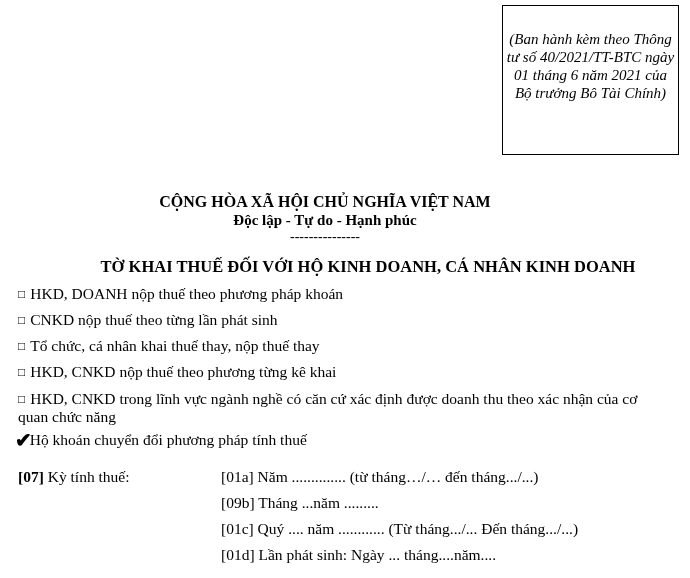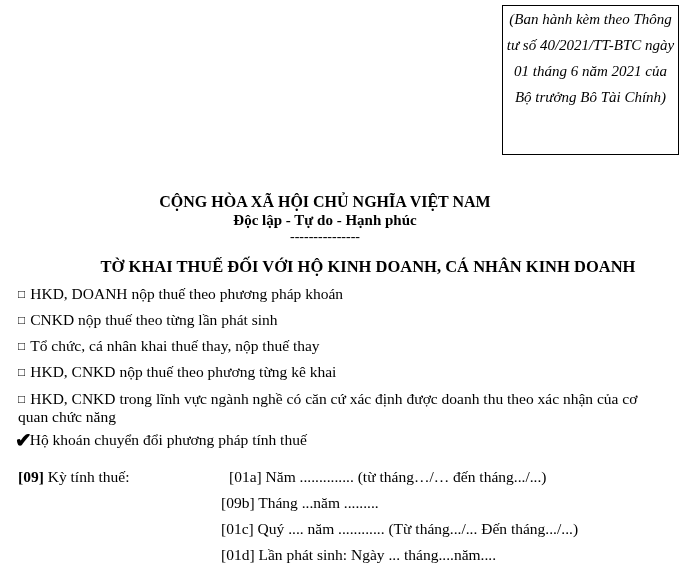--- a/index.html
+++ b/index.html
@@ -2,21 +2,21 @@
 <html><head>
 <meta charset="utf-8">
 <style>
   html, body { margin:0; padding:0; background:#ffffff; }
   body { width:690px; height:578px; position:relative; overflow:hidden;
          font-family:"Liberation Serif", "DejaVu Serif", serif; color:#000; font-size:15.5px; }
   .form-box { position:absolute; left:502px; top:5px; width:177px; height:150px;
               border:1px solid #000; box-sizing:border-box; text-align:center; }
   .form-code { margin-top:27px; font-size:16px; line-height:18px; }
   .form-code b { font-weight:bold; }
-  .form-note { margin-top:0; font-style:italic; font-size:15px; line-height:26px; padding:0 2px; }
+  .form-note { margin-top:24px; font-style:italic; font-size:15px; line-height:18px; padding:0 2px; }
   .center { position:absolute; left:0; width:560px; text-align:center; }
   .nation { top:193px; left:95px; width:460px; font-weight:bold; font-size:16px; }
   .motto { top:212px; left:95px; width:460px; font-weight:bold; font-size:15px; }
   .dashes { top:229px; left:95px; width:460px; font-size:14px; }
   .title { top:257px; left:88px; width:560px; font-weight:bold; font-size:16.5px; white-space:nowrap; }
   .opt { position:absolute; left:18px; font-size:15.5px; line-height:18px; white-space:nowrap; }
   .opt .box { font-size:12px; margin-right:5px; vertical-align:1px; }
   .opt-wrap { white-space:normal; width:640px; }
   .check { position:absolute; left:15px; top:428px; font-size:15.5px; white-space:nowrap; }
   .check .tick { font-size:20px; font-weight:bold; vertical-align:-2px; letter-spacing:-2px; }
@@ -48,17 +48,17 @@
 <div class="opt" style="top:363px;">
   <span class="box">□</span><span>HKD, CNKD nộp thuế theo phương từng kê khai</span>
 </div>
 <div class="opt opt-wrap" style="top:390px;">
   <span class="box">□</span><span>HKD, CNKD trong lĩnh vực ngành nghề có căn cứ xác định được doanh thu theo xác nhận của cơ quan chức năng</span>
 </div>
 <div class="check">
   <span class="tick">✔</span><span>Hộ khoán chuyển đổi phương pháp tính thuế</span>
 </div>
 
-<div class="period-label"><b>[09]</b><span> Kỳ tính thuế:</span></div>
-<div class="period-line" style="top:468px;margin-left:8px;">[01a] Năm .............. (từ tháng…/… đến tháng.../...)</div>
+<div class="period-label"><b>[07]</b><span> Kỳ tính thuế:</span></div>
+<div class="period-line" style="top:468px;">[01a] Năm .............. (từ tháng…/… đến tháng.../...)</div>
 <div class="period-line" style="top:494px;">[09b] Tháng ...năm .........</div>
 <div class="period-line" style="top:520px;">[01c] Quý .... năm ............ (Từ tháng.../... Đến tháng.../...)</div>
 <div class="period-line" style="top:546px;">[01d] Lần phát sinh: Ngày ... tháng....năm....</div>
 
 </body></html>

